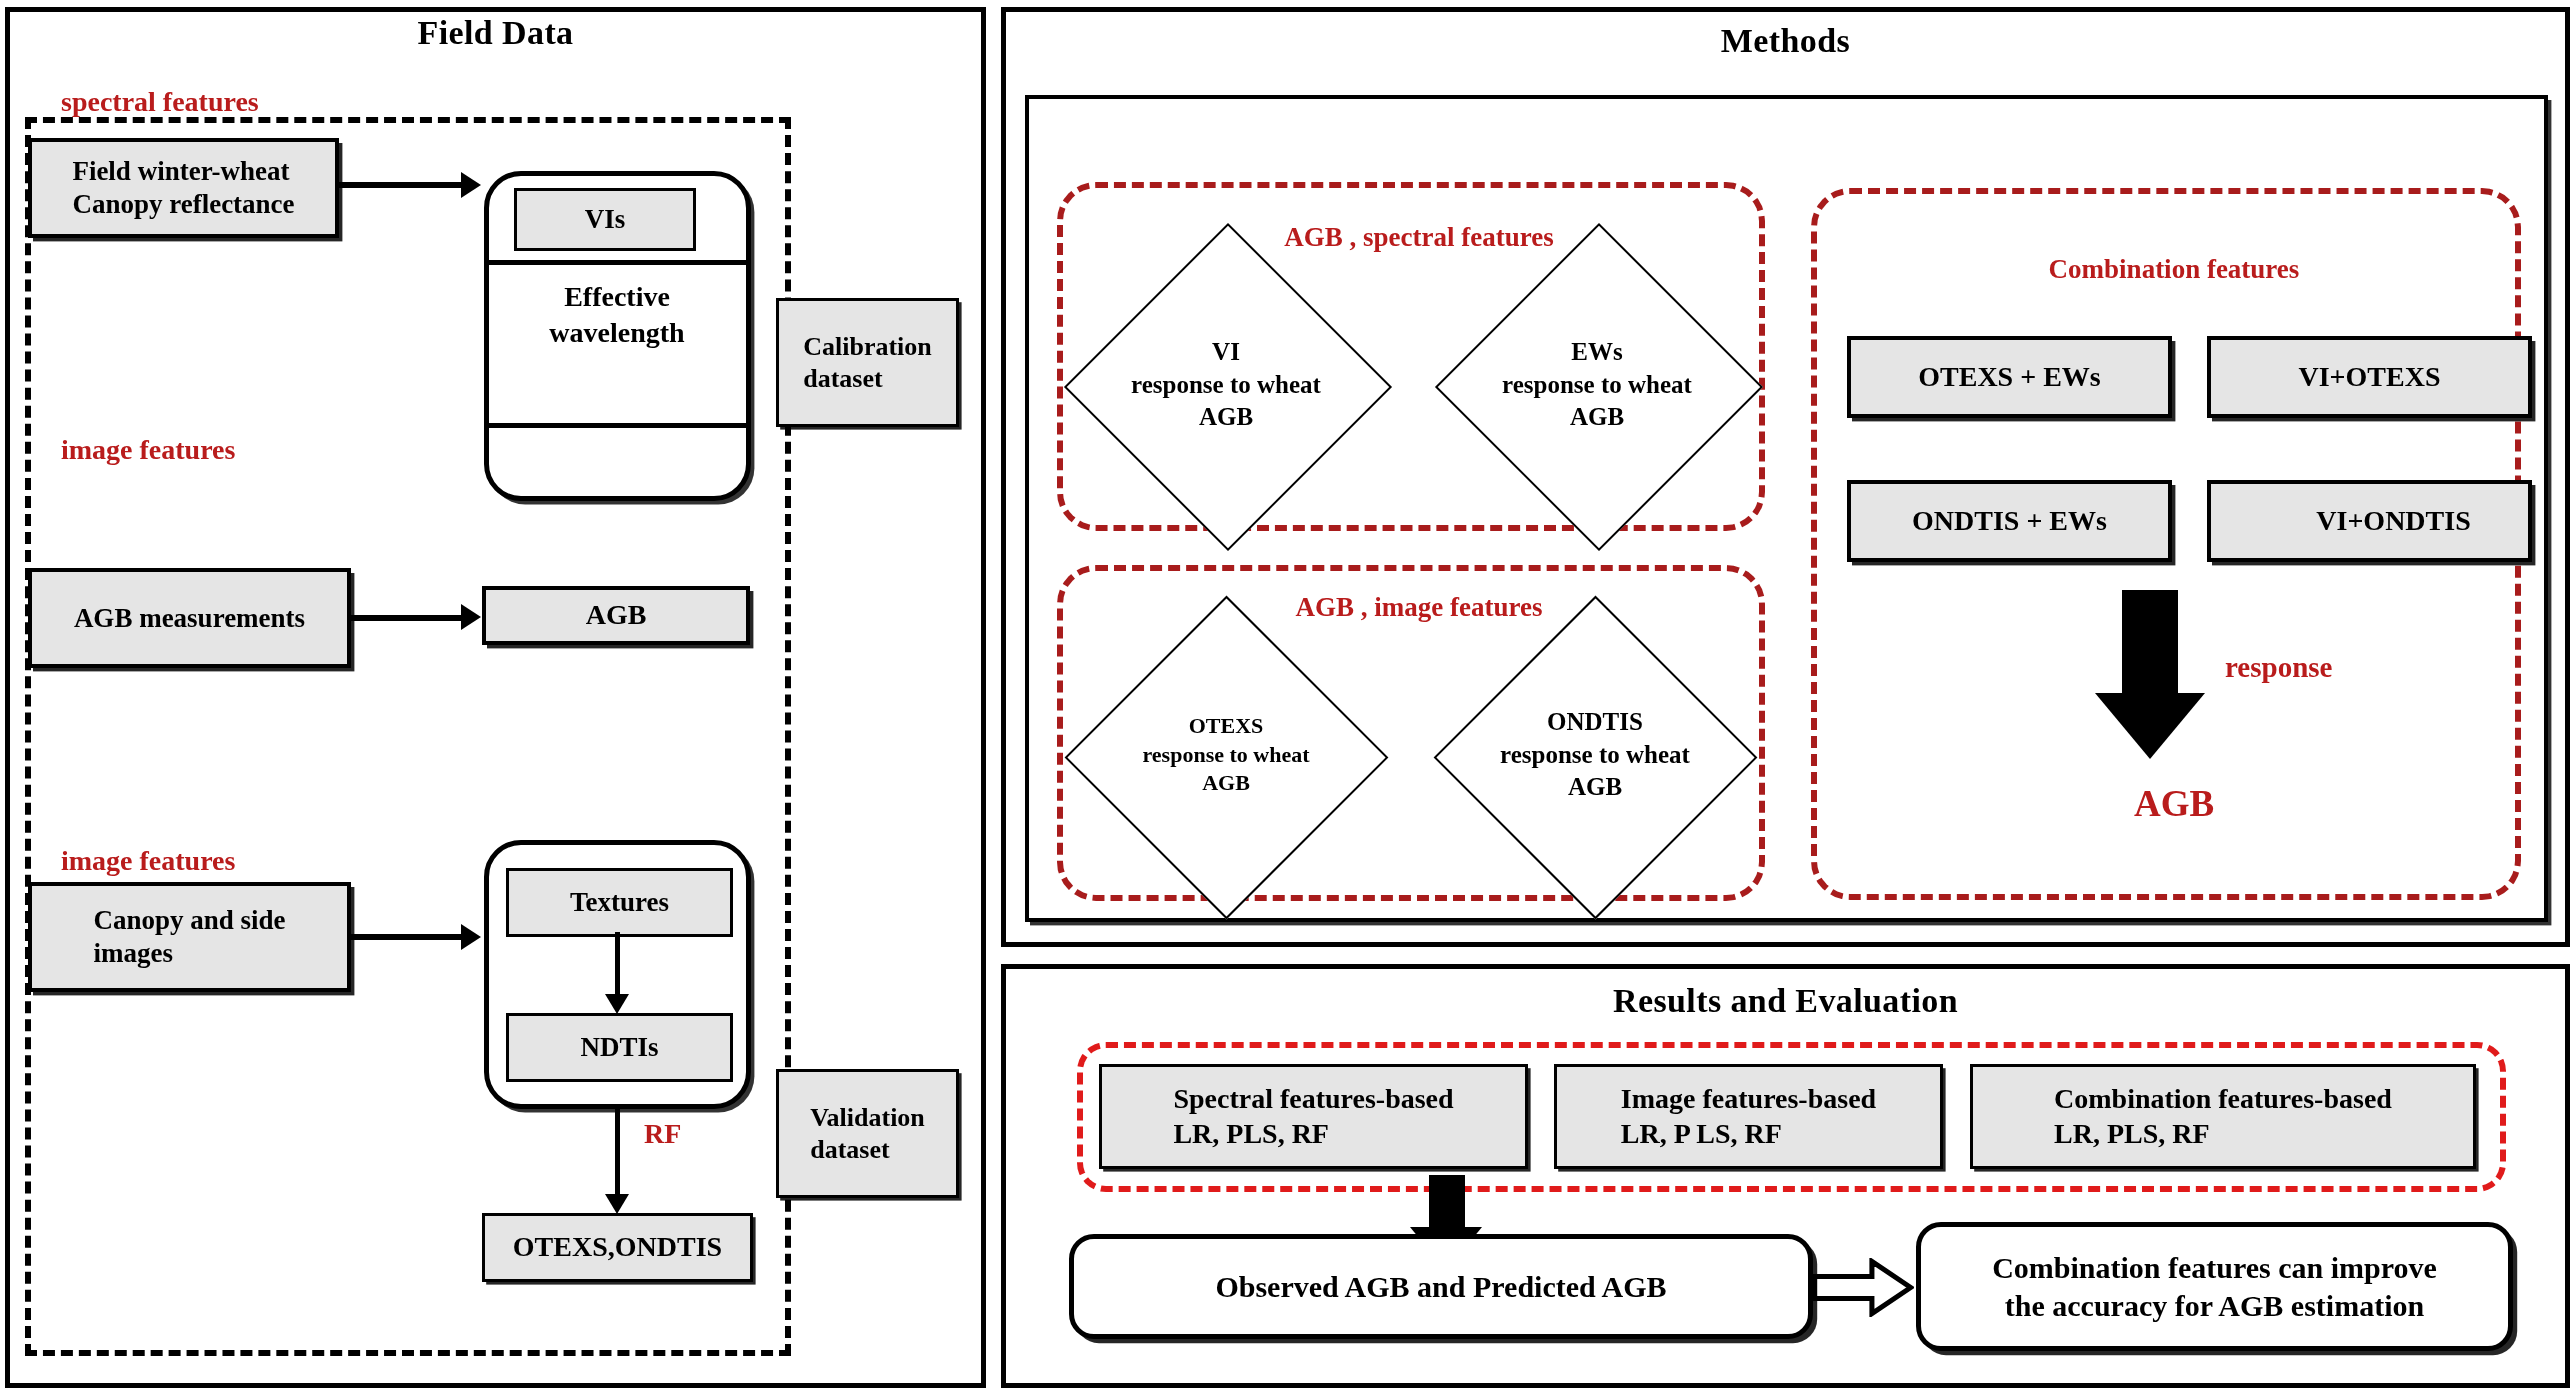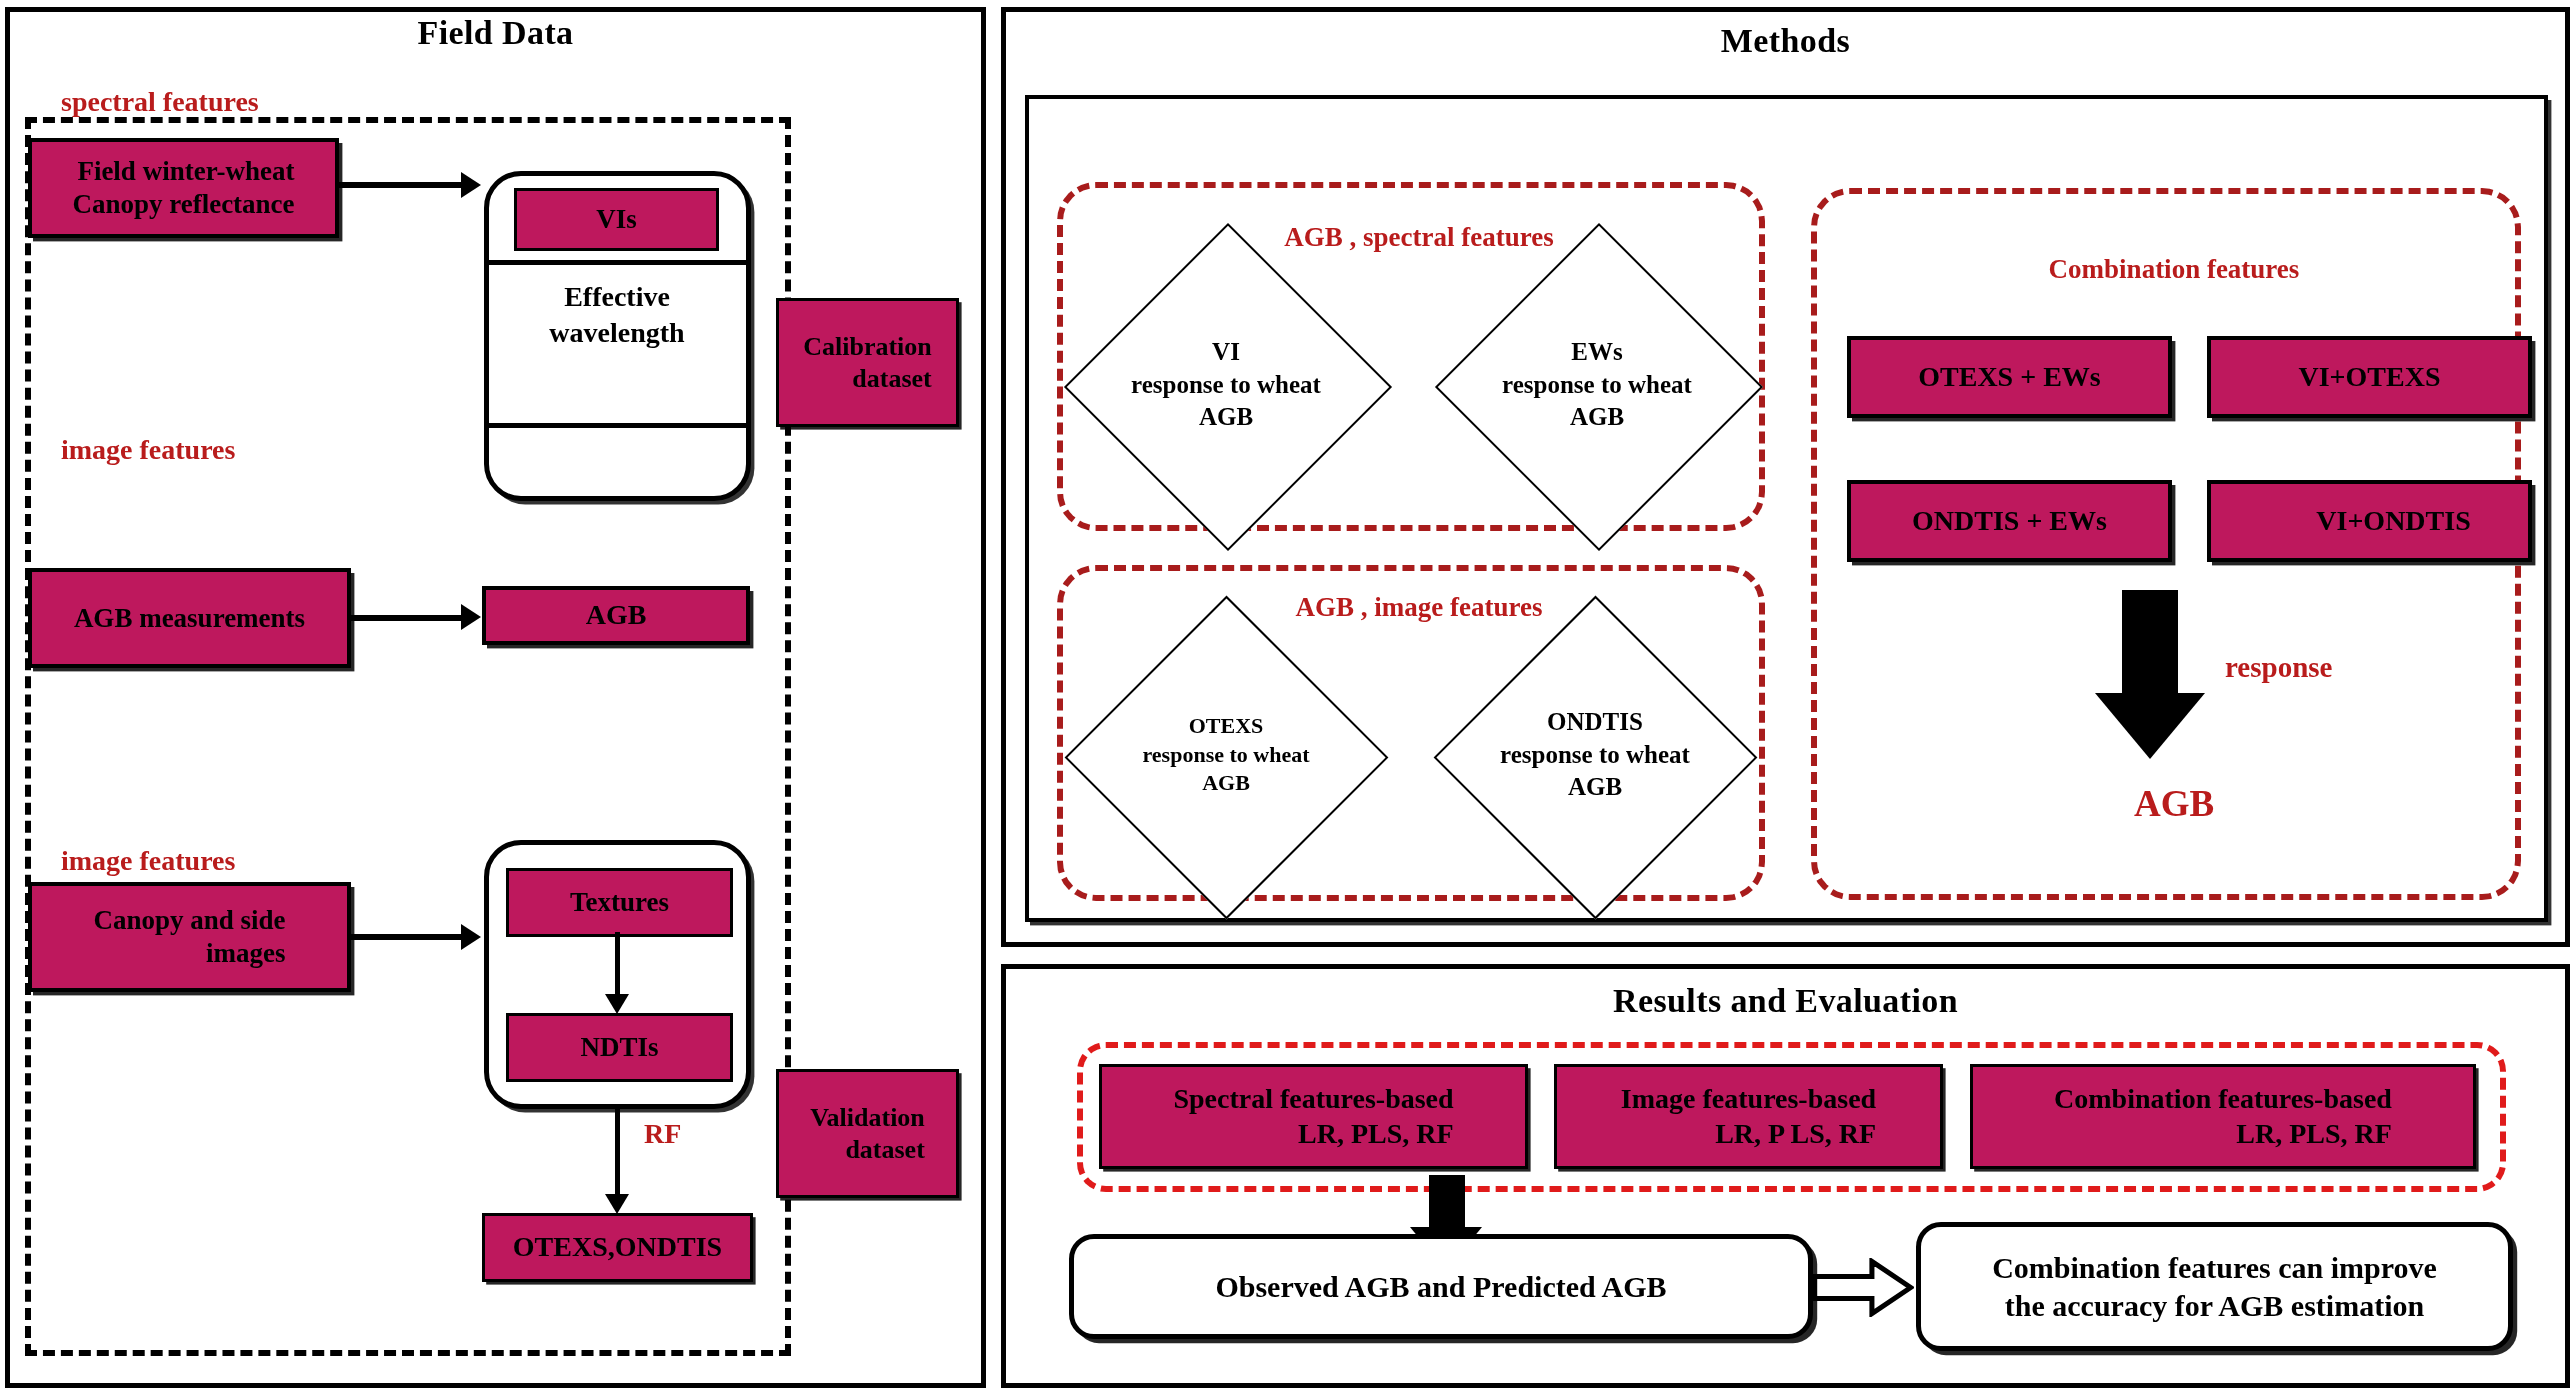--- a/index.html
+++ b/index.html
@@ -17,22 +17,22 @@
   }
 
   
   .dash-black{border:6px dashed #000;background:transparent;}
 
   
   .dash-red{border:6px dashed #a81c1c;border-radius:39px;background:transparent;}
 
   
   .box{
-     border:4.2px solid #000;background:#be185d;
-     display:flex;align-items:center;justify-content:center;text-align:right;
+     border:4.2px solid #000;background:#e5e5e5;
+     display:flex;align-items:center;justify-content:center;text-align:left;
      font-weight:bold;line-height:1.22;color:#000;
      box-shadow:4.2px 4.2px 0 -0.8px rgba(0,0,0,.85);
   }
   .box.thin{border-width:3.4px;box-shadow:3.4px 3.4px 0 -0.8px rgba(0,0,0,.85);}
   .box.noshadow{box-shadow:none;}
 
   
   .rounded-group{
      border:5px solid #000;border-radius:37px;background:#fff;
      box-shadow:4.2px 4.2px 0 -0.8px rgba(0,0,0,.8);
@@ -95,21 +95,21 @@
   <div class="abs box" style="left:28px;top:138px;width:311px;height:100px;font-size:27px;white-space:pre-line;">Field winter-wheat
 Canopy reflectance</div>
 
   <div class="abs h-line" style="left:339px;top:182px;width:123px;"></div>
   <div class="abs arrow-r" style="left:461px;top:172px;"></div>
 
   <div class="abs rounded-group" style="left:484px;top:171px;width:267px;height:330px;"></div>
   <div class="abs hline" style="left:486px;top:260px;width:262px;height:5px;"></div>
   <div class="abs hline" style="left:486px;top:423px;width:262px;height:5px;"></div>
 
-  <div class="abs box thin noshadow" style="left:514px;top:188px;width:205px;height:63px;font-size:27px;">VIs</div>
+  <div class="abs box thin noshadow" style="left:514px;top:188px;width:182px;height:63px;font-size:27px;">VIs</div>
   <div class="abs lbl-reg" style="left:486px;top:279px;width:262px;text-align:center;font-size:28px;line-height:1.3;white-space:pre-line;">Effective
 wavelength</div>
 
   <div class="abs box thin" style="left:776px;top:298px;width:183px;height:129px;font-size:26px;white-space:pre-line;">Calibration
 dataset</div>
 
   <div class="abs box" style="left:28px;top:568px;width:323px;height:100px;font-size:27px;">AGB measurements</div>
 
   <div class="abs h-line" style="left:351px;top:615px;width:112px;"></div>
   <div class="abs arrow-r" style="left:461px;top:604px;"></div>

